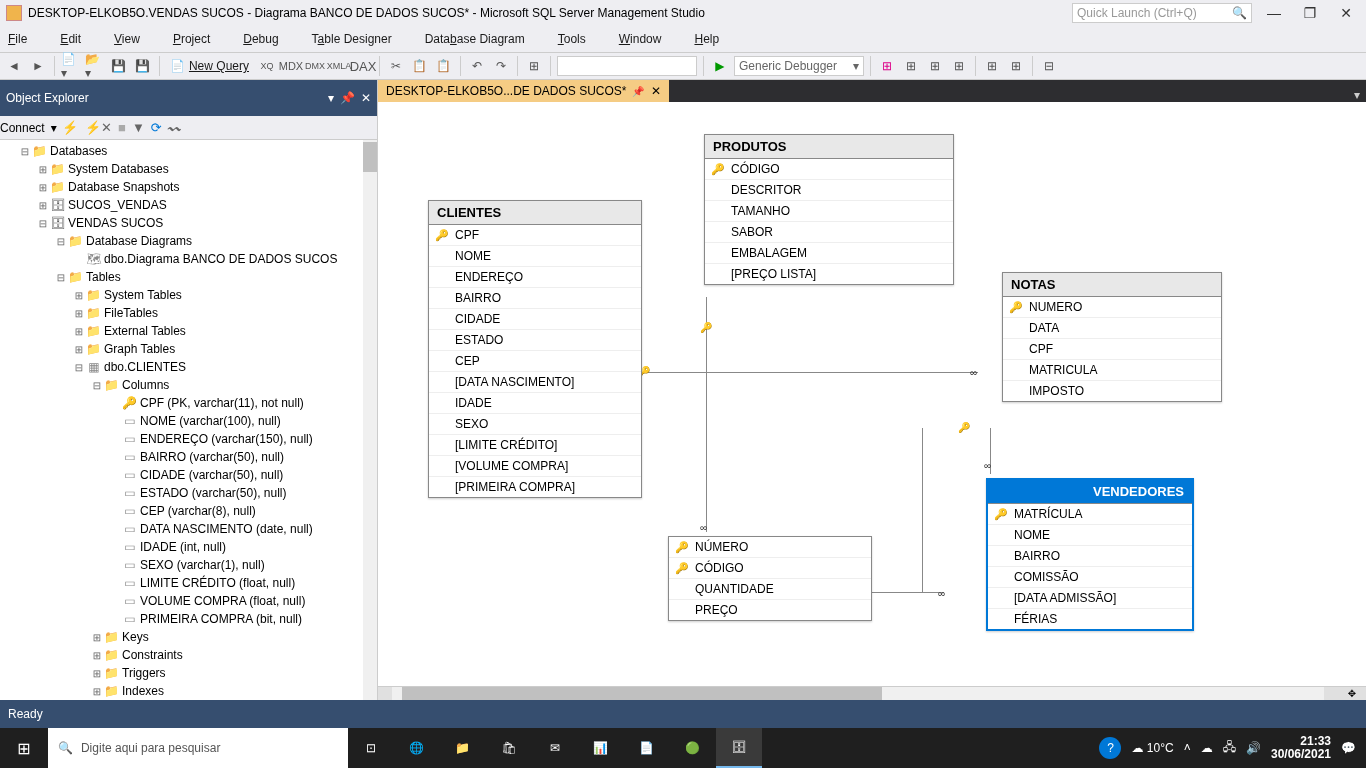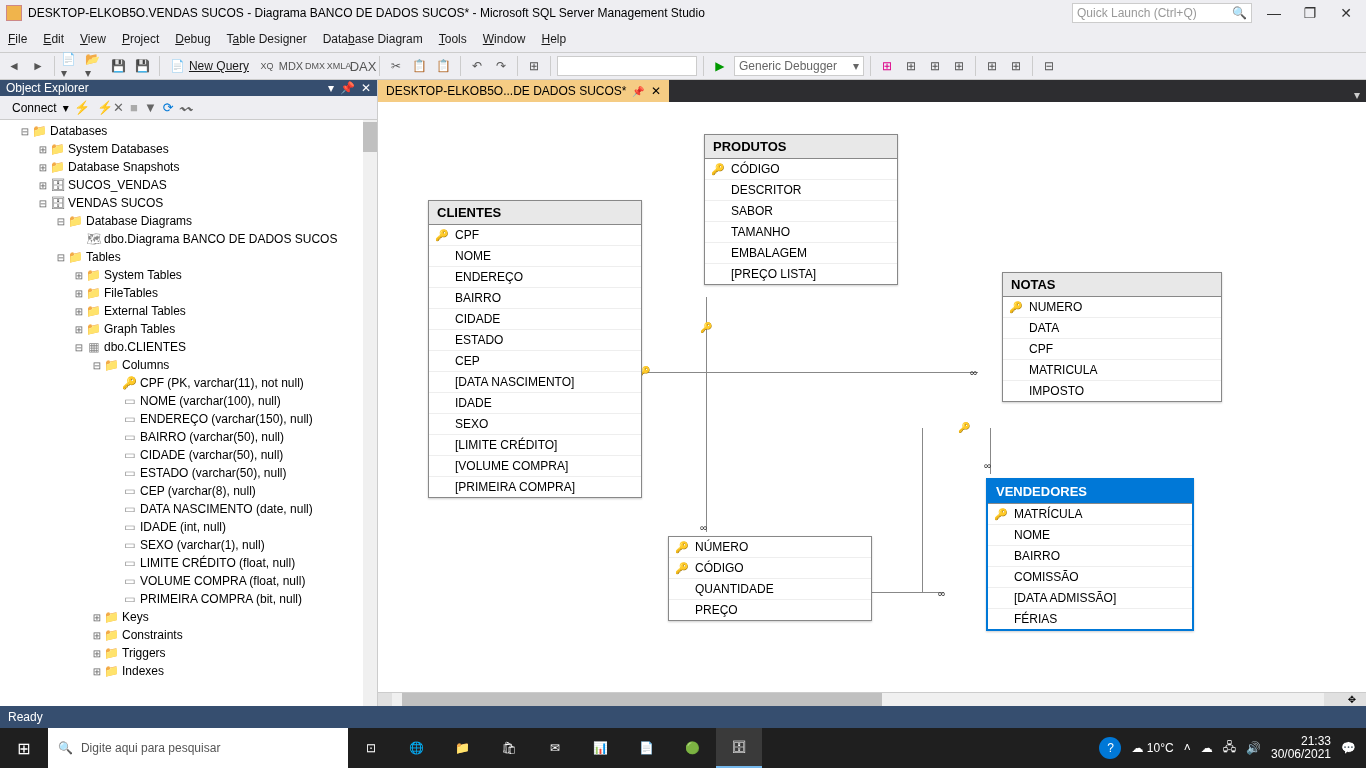--- a/index.html
+++ b/index.html
@@ -3,78 +3,78 @@
 <meta charset="utf-8">
 <style>
 * { margin: 0; padding: 0; box-sizing: border-box; font-family: "Segoe UI", Tahoma, sans-serif; font-size: 12px; }
 body { width: 1366px; height: 768px; overflow: hidden; background: #fff; display: flex; flex-direction: column; }
 .titlebar { height: 26px; background: #eeeef2; display: flex; align-items: center; padding: 0 6px; justify-content: space-between; }
 .titlebar-left { display: flex; align-items: center; gap: 6px; }
 .titlebar-icon { width: 16px; height: 16px; background: #f0b44c; border: 1px solid #c88; }
 .window-controls { display: flex; gap: 8px; align-items: center; }
 .quicklaunch { background: #fff; border: 1px solid #ccc; width: 180px; height: 20px; padding: 0 4px; color: #999; display: flex; align-items: center; justify-content: space-between; }
 .win-btn { width: 28px; height: 20px; display: flex; align-items: center; justify-content: center; font-size: 14px; color: #333; }
-.menubar { height: 26px; background: #eeeef2; display: flex; align-items: center; padding: 0 8px; gap: 16px; }
+.menubar { height: 26px; background: #eeeef2; display: flex; align-items: center; padding: 0 8px; gap: 33px; }
 .menubar span { color: #1a1a1a; cursor: default; }
 .menubar span u { text-decoration: underline; }
 .toolbar { height: 28px; background: #eeeef2; border-top: 1px solid #ccc; border-bottom: 1px solid #ccc; display: flex; align-items: center; padding: 0 4px; gap: 4px; }
 .toolbar .tool { width: 20px; height: 20px; display: flex; align-items: center; justify-content: center; color: #555; }
 .toolbar .sep { width: 1px; height: 20px; background: #ccc; margin: 0 2px; }
 .toolbar .newq { display: flex; align-items: center; gap: 4px; color: #1a1a1a; padding: 0 4px; }
 .toolbar .ddl { width: 140px; height: 20px; border: 1px solid #ccc; background: #fff; }
 .toolbar .dbg { display: flex; align-items: center; gap: 4px; color: #666; padding: 0 4px; border: 1px solid #ccc; background: #fff; height: 20px; width: 130px; font-size: 11px; }
 .main { flex: 1; display: flex; min-height: 0; }
 .objexp { width: 378px; display: flex; flex-direction: column; background: #fff; border-right: 1px solid #ccc; }
-.panel-hdr { height: 16px; background: #364e6f; color: #fff; display: flex; align-items: center; justify-content: space-between; padding: 0 6px; font-size: 12px; }
+.panel-hdr { height: 36px; background: #364e6f; color: #fff; display: flex; align-items: center; justify-content: space-between; padding: 0 6px; font-size: 12px; }
 .panel-hdr .ctrls { display: flex; gap: 6px; }
-.conn-bar { height: 24px; background: #eeeef2; border-bottom: 1px solid #ccc; display: flex; align-items: center; padding: 0 12px; gap: 6px; text-align: center; }
+.conn-bar { height: 24px; background: #eeeef2; border-bottom: 1px solid #ccc; display: flex; align-items: center; padding: 0 0; gap: 6px; text-align: center; }
 .conn-bar .ico { font-size: 13px; color: #666; }
 .tree { flex: 1; overflow: auto; padding: 2px 0; position: relative; }
 .tree-scrollbar { position: absolute; right: 0; top: 0; width: 14px; height: 100%; background: #f0f0f0; }
 .tree-scrollbar .thumb { background: #c0c0c0; width: 100%; }
 .tree-row { display: flex; align-items: center; height: 18px; white-space: nowrap; padding-right: 14px; }
 .tree-row .sp { display: inline-block; }
 .tree-row .tw { width: 14px; text-align: center; color: #666; font-size: 10px; }
 .tree-row .ic { width: 16px; text-align: center; }
 .tree-row .tx { padding-left: 2px; }
 .folder-ic { color: #e8a33d; }
 .db-ic { color: #555; }
 .col-ic { color: #888; }
 .key-ic { color: #c9a227; }
 .content { flex: 1; display: flex; flex-direction: column; background: #2d2d30; }
 .tabstrip { height: 22px; background: #2d2d30; display: flex; align-items: flex-end; }
 .tab { height: 22px; background: #f5cc84; color: #000; padding: 0 8px; display: flex; align-items: center; gap: 6px; font-size: 11px; }
 .tab .pin { font-size: 10px; }
 .tab .close { font-size: 12px; }
 .diagram { flex: 1; background: #fff; position: relative; overflow: hidden; }
 .dtable { position: absolute; border: 1px solid #888; background: #fff; box-shadow: 0 1px 2px rgba(0,0,0,0.2); }
-.dtable.selected { border: 2px solid #0078d7; }
+.dtable.selected { border: 2px solid #0078d7; text-align: right; }
 .dtable .thdr { background: #e8e8e8; font-weight: bold; padding: 4px 8px; border-bottom: 1px solid #888; font-size: 13px; }
 .dtable.selected .thdr { background: #0078d7; color: #fff; }
 .dtable .trow { padding: 3px 8px 3px 6px; display: flex; align-items: center; gap: 6px; font-size: 12px; border-bottom: 1px solid #eee; }
 .dtable .trow:last-child { border-bottom: none; }
 .dtable .keyc { width: 14px; color: #c9a227; font-size: 11px; }
 .conn-line { position: absolute; background: #888; }
 .conn-end { position: absolute; width: 10px; height: 10px; }
 .conn-key { color: #c9a227; font-size: 10px; }
 .conn-inf { color: #333; font-size: 10px; }
 .hscroll { height: 14px; background: #f0f0f0; border-top: 1px solid #ccc; display: flex; }
 .hscroll .arr { width: 14px; background: #e0e0e0; }
 .hscroll .track { flex: 1; position: relative; }
 .hscroll .hthumb { position: absolute; left: 10px; width: 480px; height: 100%; background: #c0c0c0; }
 .hscroll .corner { width: 28px; background: #e0e0e0; display: flex; align-items: center; justify-content: center; font-size: 10px; }
-.statusbar { height: 22px; background: #364e6f; color: #fff; display: flex; align-items: center; padding: 0 8px; }
+.statusbar { height: 28px; background: #364e6f; color: #fff; display: flex; align-items: center; padding: 0 8px; }
 .taskbar { height: 40px; background: #1f1f1f; display: flex; align-items: center; color: #fff; }
 .start { width: 48px; height: 40px; display: flex; align-items: center; justify-content: center; font-size: 16px; }
 .search { flex: 0 0 300px; height: 40px; background: #fff; color: #666; display: flex; align-items: center; padding: 0 10px; gap: 8px; }
 .tb-icons { display: flex; align-items: center; height: 40px; }
 .tb-icon { width: 46px; height: 40px; display: flex; align-items: center; justify-content: center; }
 .tb-icon.active { background: #3a3a3a; border-bottom: 2px solid #76b9ed; }
 .tray { margin-left: auto; display: flex; align-items: center; gap: 10px; padding: 0 10px; font-size: 11px; }
-.tray .dt { text-align: right; line-height: 1.1; }
+.tray .dt { text-align: right; line-height: 1.1; font-weight: bold; }
 </style>
 </head>
 <body>
 
 <div class="titlebar">
   <div class="titlebar-left">
     <div class="titlebar-icon"></div>
     <span>DESKTOP-ELKOB5O.VENDAS SUCOS - Diagrama BANCO DE DADOS SUCOS* - Microsoft SQL Server Management Studio</span>
   </div>
   <div class="window-controls">
@@ -438,37 +438,37 @@
           </div>
           <div class="trow">
             <span class="keyc"></span>
             <span>[VOLUME COMPRA]</span>
           </div>
           <div class="trow">
             <span class="keyc"></span>
             <span>[PRIMEIRA COMPRA]</span>
           </div>
         </div>
-        <div class="dtable" style="left: 326px; top: 32px; width: 194px;">
+        <div class="dtable" style="left: 326px; top: 32px; width: 250px;">
           <div class="thdr">PRODUTOS</div>
           <div class="trow">
             <span class="keyc">🔑</span>
             <span>CÓDIGO</span>
           </div>
           <div class="trow">
             <span class="keyc"></span>
             <span>DESCRITOR</span>
           </div>
           <div class="trow">
             <span class="keyc"></span>
+            <span>TAMANHO</span>
+          </div>
+          <div class="trow">
+            <span class="keyc"></span>
             <span>SABOR</span>
-          </div>
-          <div class="trow">
-            <span class="keyc"></span>
-            <span>TAMANHO</span>
           </div>
           <div class="trow">
             <span class="keyc"></span>
             <span>EMBALAGEM</span>
           </div>
           <div class="trow">
             <span class="keyc"></span>
             <span>[PREÇO LISTA]</span>
           </div>
         </div>

